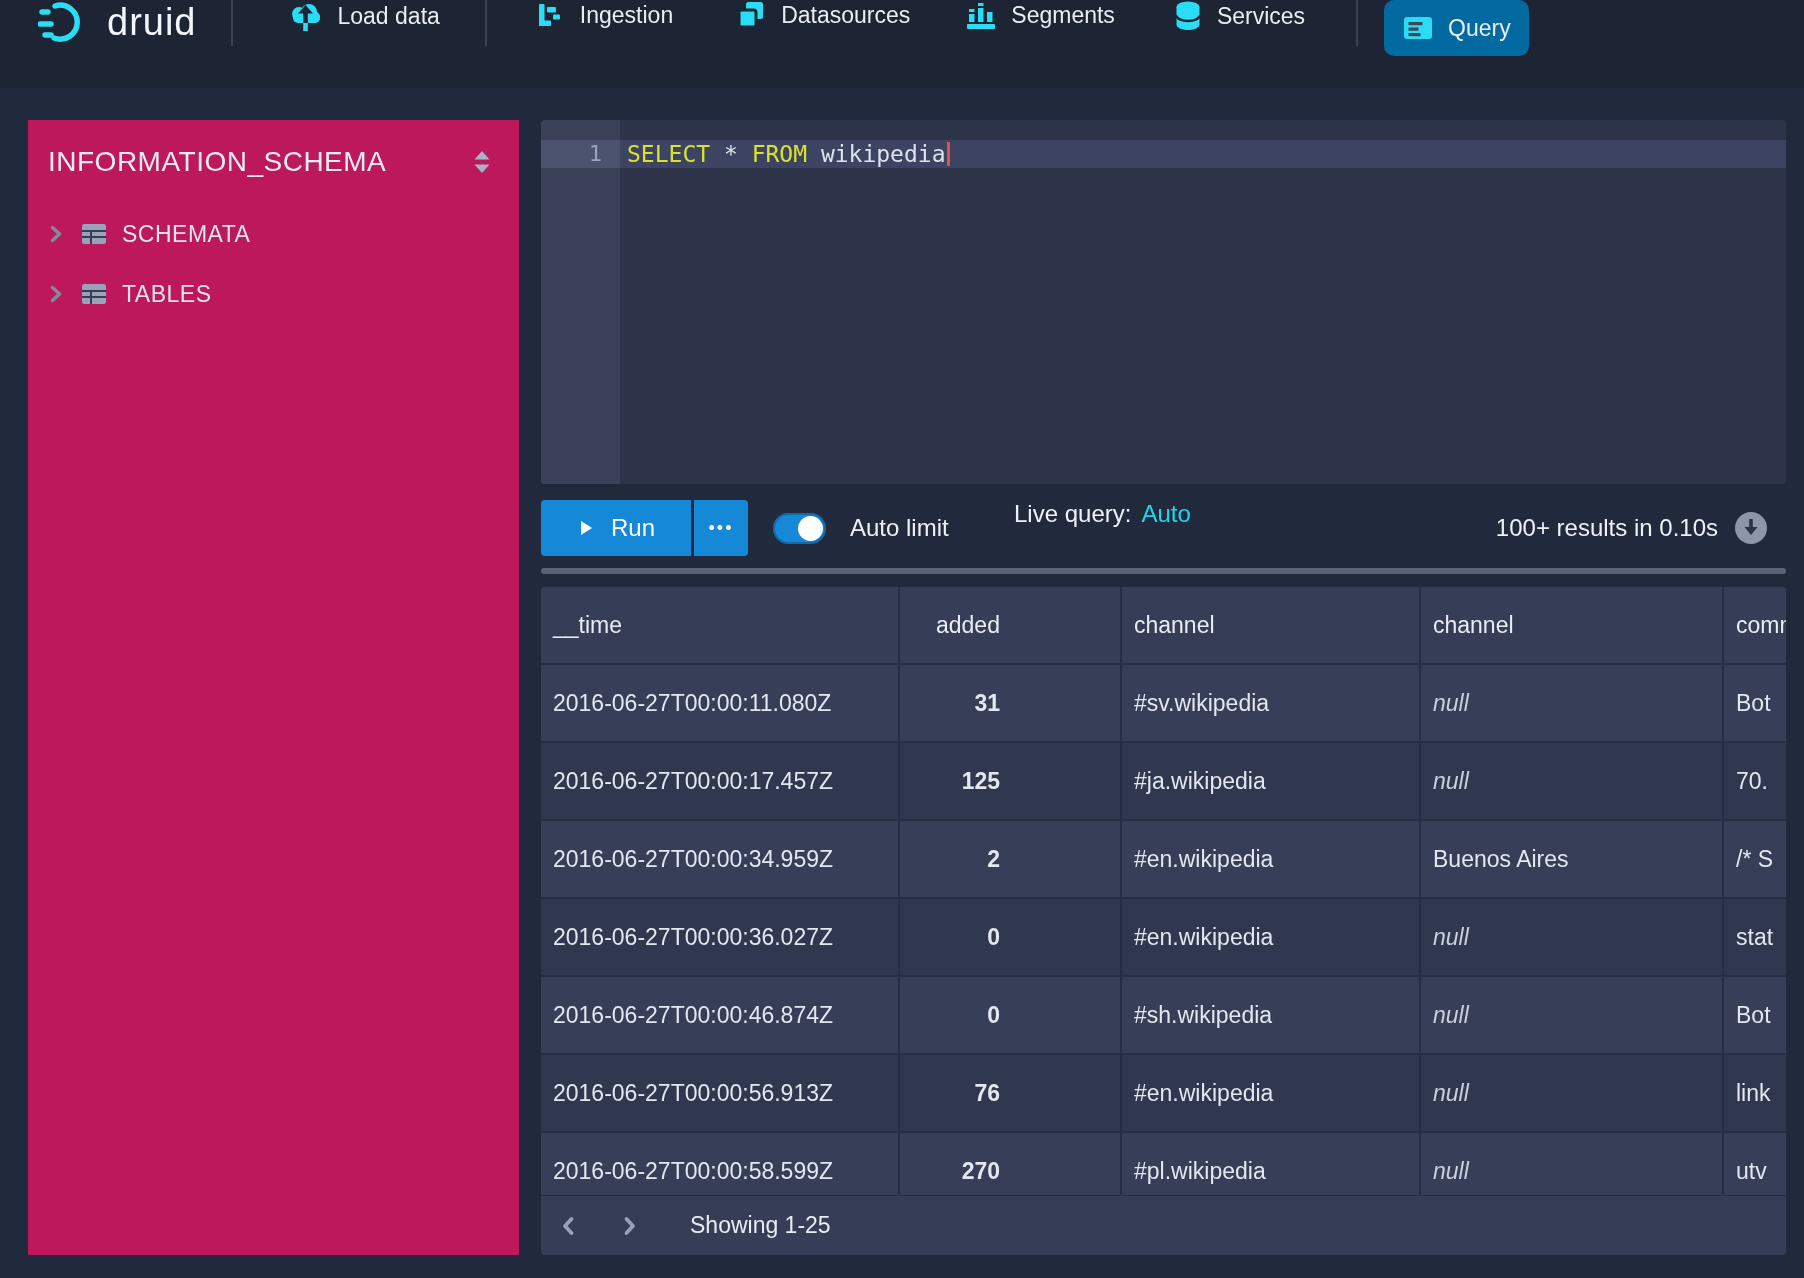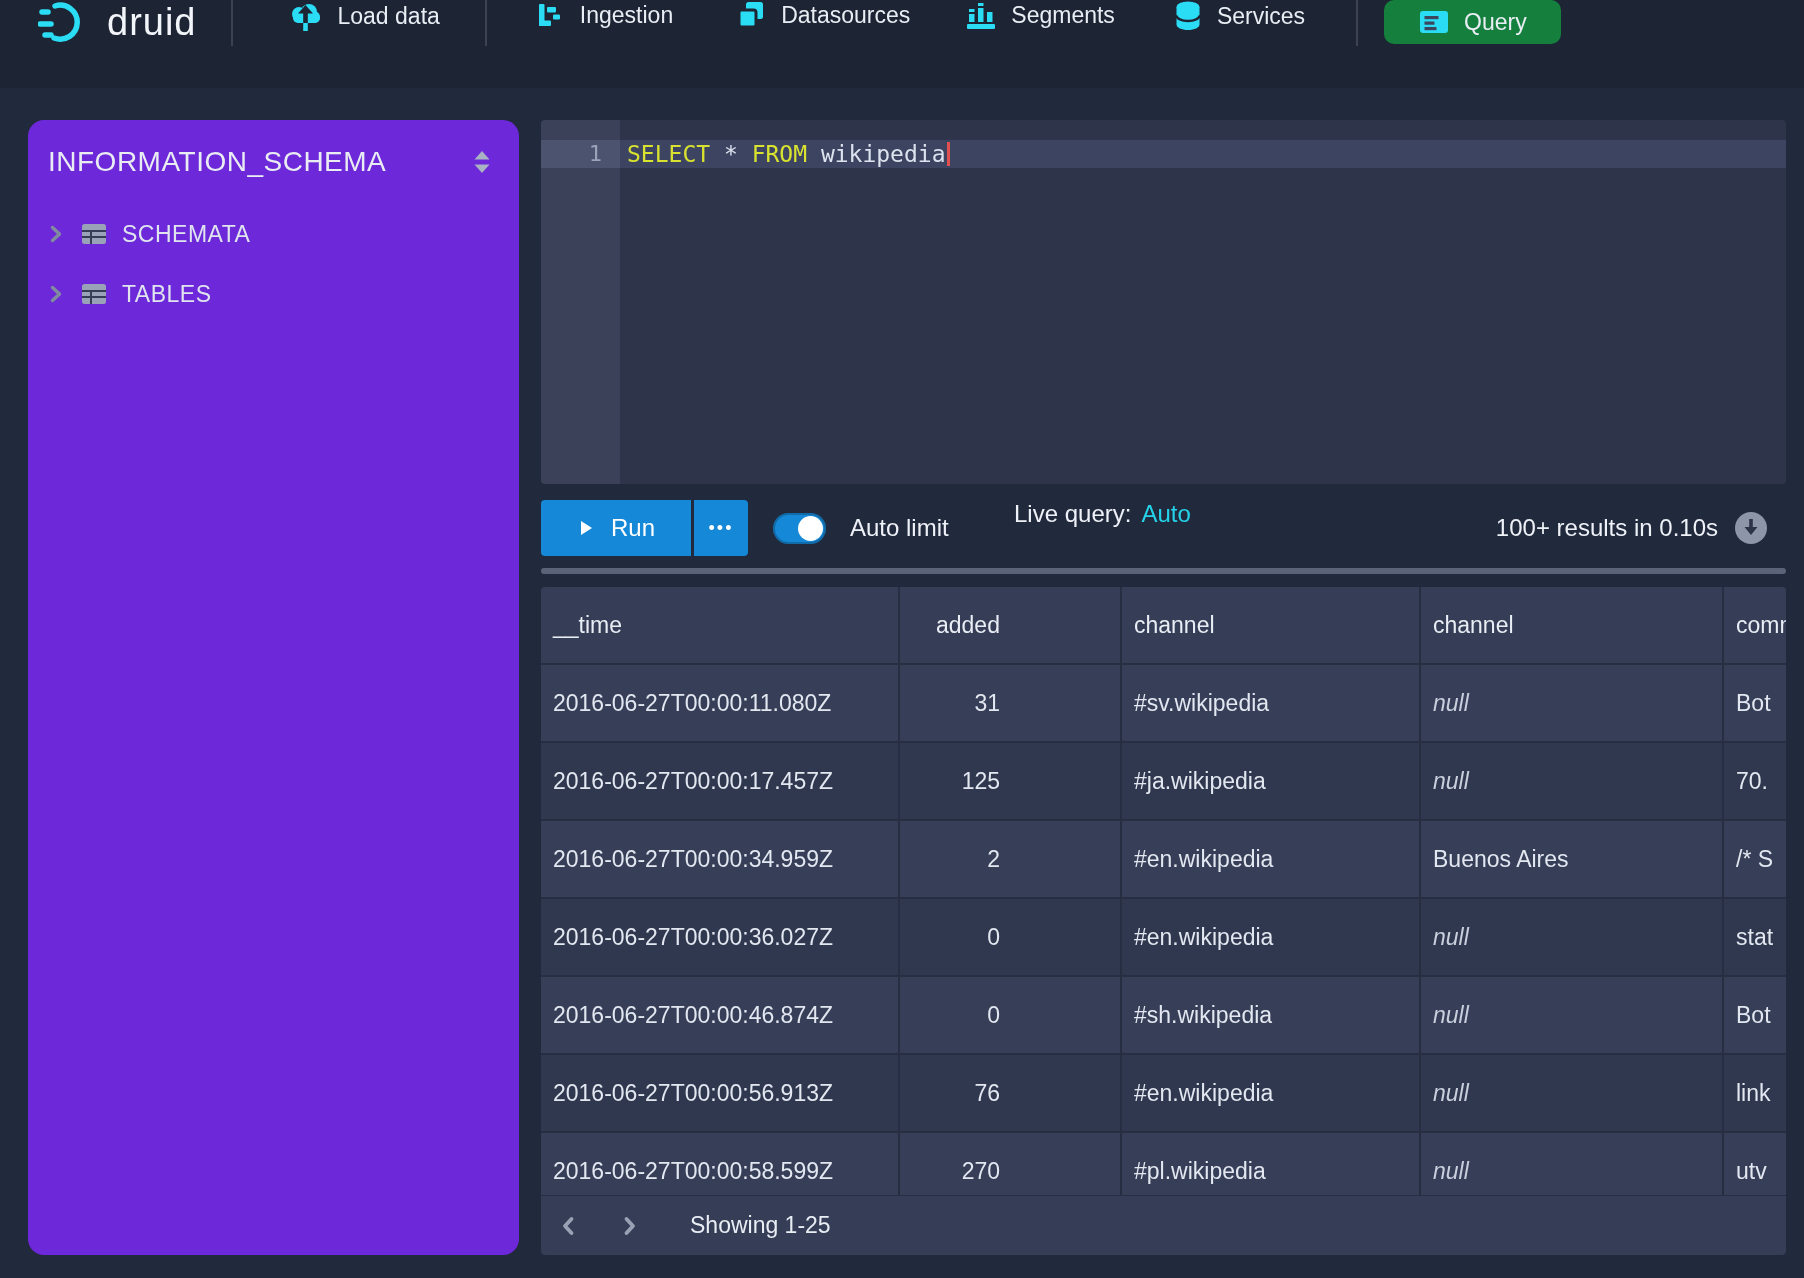--- a/index.html
+++ b/index.html
@@ -6,24 +6,24 @@
   .screen{position:relative;width:1804px;height:1278px;background:#212a3c;overflow:hidden;
           font-family:"Liberation Sans",sans-serif;color:#e8ecf3;}
 
   
   .nav{position:absolute;left:0;top:0;width:100%;height:88px;background:#1d2433;
        display:flex;align-items:flex-start;}
   .brand{display:flex;align-items:center;gap:13px;margin-left:38px;}
   .brand-text{color:#f2f5fa;font-size:38px;letter-spacing:1px;}
   .nav-sep{width:2px;height:46px;background:rgba(255,255,255,.14);}
   .nav-item{display:flex;align-items:center;gap:14px;color:#e9edf4;font-size:23px;cursor:pointer;white-space:nowrap;}
-  .nav-item.active{background:#15803d;border-radius:10px;height:44px;padding:0 34px;}
-
-  
-  .sidebar{position:absolute;left:28px;top:120px;width:491px;height:1135px;background:#6d28d9;border-radius:16px;}
+  .nav-item.active{background:#0369a1;border-radius:10px;height:56px;padding:0 18px;}
+
+  
+  .sidebar{position:absolute;left:28px;top:120px;width:491px;height:1135px;background:#be185d;border-radius:0;}
   .sidebar-head{display:flex;align-items:center;justify-content:space-between;height:84px;padding:0 28px 0 20px;}
   .sidebar-title{font-size:28px;letter-spacing:.5px;color:#e9ecf3;}
   .tree-item{display:flex;align-items:center;height:60px;padding-left:18px;gap:15px;
              font-size:23px;letter-spacing:.5px;color:#dfe4ee;cursor:pointer;}
 
   
   .editor{position:absolute;left:541px;top:120px;width:1245px;height:364px;background:#2e354b;
           border-radius:4px;overflow:hidden;cursor:text;}
   .gutter{position:absolute;left:0;top:0;width:79px;height:100%;background:#3a4159;}
   .active-line{position:absolute;left:0;top:20px;width:100%;height:28px;background:#3c4461;}
@@ -62,21 +62,21 @@
   .thead{display:flex;height:78px;background:#353d57;border-bottom:2px solid #272e42;box-sizing:border-box;}
   .th,.td{display:flex;align-items:center;padding-left:12px;border-right:2px solid #272e42;
           box-sizing:border-box;overflow:hidden;white-space:nowrap;flex:none;cursor:pointer;}
   .th{color:#e9edf4;font-size:23px;}
   .td{color:#e2e7f0;font-size:23px;}
   .c-time{width:359px;}.c-added{width:222px;padding-left:36px;}.c-channel{width:299px;}.c-city{width:303px;}
   .c-comment{flex:1 1 auto;border-right:none;}
   .row{display:flex;height:78px;border-bottom:2px solid #272e42;box-sizing:border-box;}
   .row:nth-child(odd){background:#363e58;}
   .row:nth-child(even){background:#30384f;}
-  .num{display:inline-block;width:64px;text-align:right;}
+  .num{display:inline-block;width:64px;text-align:right;font-weight:bold;}
   .null-val{font-style:italic;color:#c9cfdd;}
 
   .pager{position:absolute;left:0;right:0;bottom:0;height:59px;background:#353d57;border-top:1px solid #272e42;
          display:flex;align-items:center;border-radius:0 0 4px 4px;}
   .pg-btn{width:36px;height:42px;display:flex;align-items:center;justify-content:center;cursor:pointer;}
   .pg-prev{margin-left:10px;}
   .pg-next{margin-left:24px;}
   .pager-text{margin-left:43px;color:#e9edf4;font-size:23px;}
 </style>
 </head>

